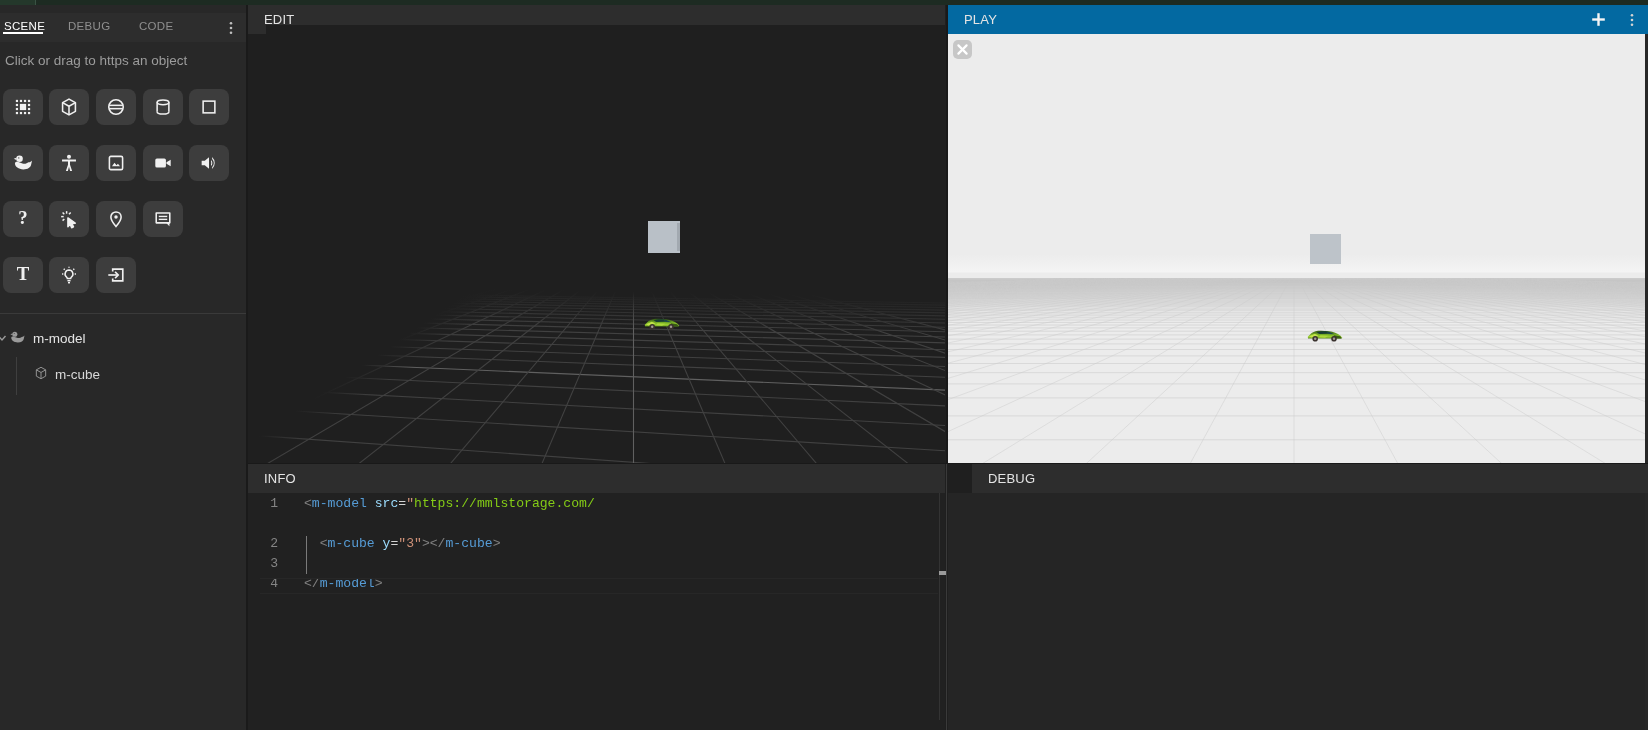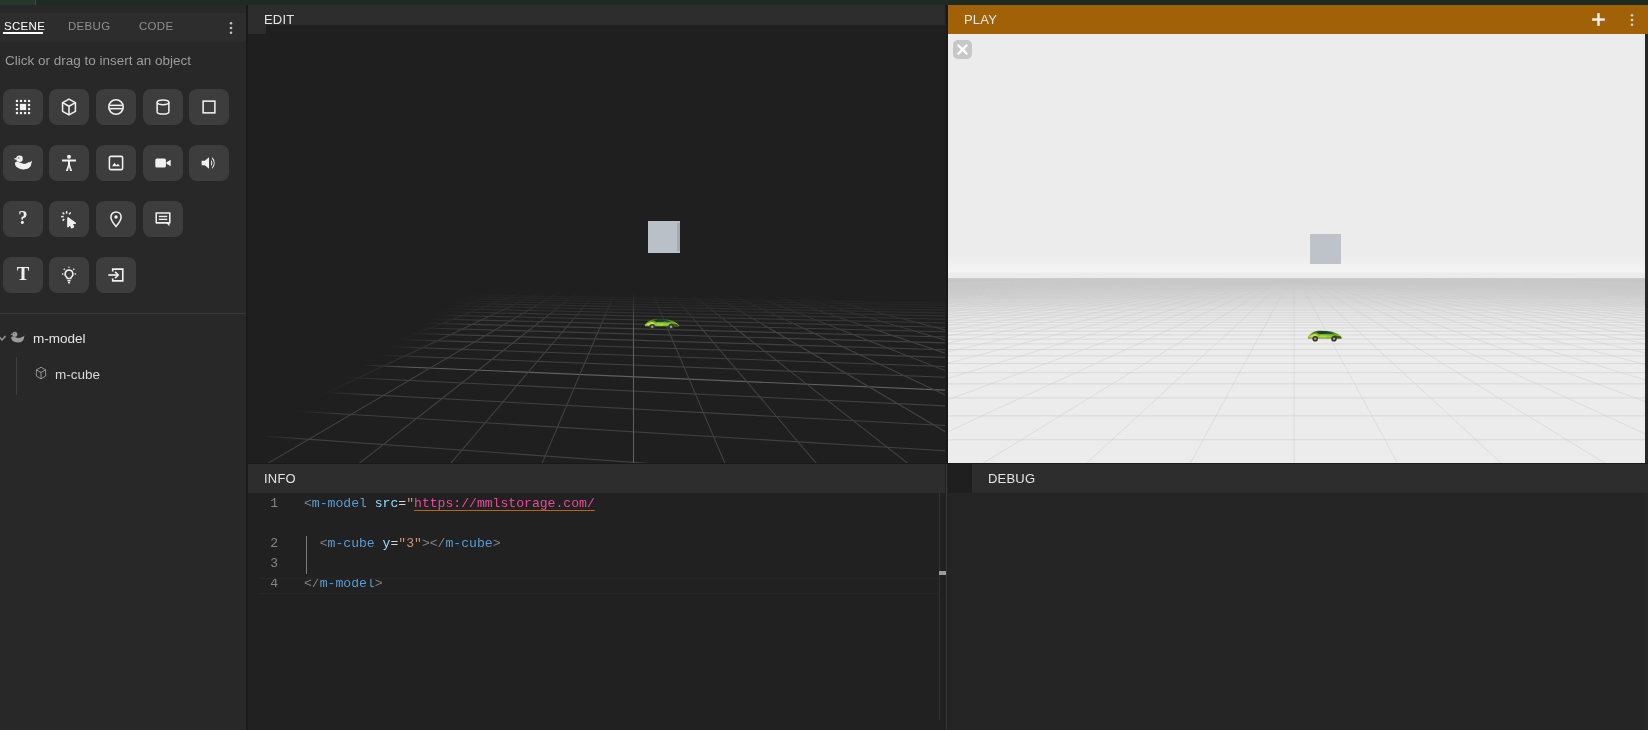--- a/index.html
+++ b/index.html
@@ -8,34 +8,34 @@
 #topbar .ldiv { position:absolute; left:35px; top:0; width:1px; height:5px; background:#3a5244; }
 #sidebar { position:absolute; left:0; top:5px; width:246px; height:725px; background:#282828; }
 #sidebar .hdr { position:absolute; left:0; top:8px; width:266px; height:29px; background:#2d2d2d; }
 .tab { position:absolute; top:6.5px; font-size:11.5px; letter-spacing:0.3px; font-weight:400; }
 #sbud { position:absolute; left:3px; top:26.5px; width:40px; height:2.5px; background:#ffffff; }
 .hint { position:absolute; left:5px; top:48px; font-size:13.5px; color:#9c9c9c; }
 .pbtn { position:absolute; width:40px; height:36px; background:#3d3d3d; border-radius:8px; display:flex; align-items:center; justify-content:center; }
 #edithdr { position:absolute; left:248px; top:5px; width:697px; height:20px; background:#2d2d2d; }
 .phname { position:absolute; left:16px; top:6.5px; font-size:13px; font-weight:400; letter-spacing:0.2px; color:#e4e4e4; }
 #editvp { position:absolute; left:248px; top:34px; width:697px; height:429px; background:#1f1f1f; overflow:hidden; }
-#playhdr { position:absolute; left:948px; top:5px; width:700px; height:29px; background:#a16207; }
+#playhdr { position:absolute; left:948px; top:5px; width:700px; height:29px; background:#0369a1; }
 #playvp { position:absolute; left:948px; top:34px; width:697px; height:429px; background:#ececec; overflow:hidden; }
 #rightcol { position:absolute; left:1645px; top:34px; width:3px; height:696px; background:#272727; }
 #vsplit1 { position:absolute; left:945.5px; top:5px; width:2px; height:458px; background:#191919; }
 #vsplit2 { position:absolute; left:945.8px; top:463px; width:1.7px; height:267px; background:#3a3a3a; }
 #hsplit { position:absolute; left:248px; top:463px; width:1400px; height:1px; background:#191919; }
 #codehdr { position:absolute; left:248px; top:464px; width:697px; height:29px; background:#2d2d2d; }
 #codebody { position:absolute; left:248px; top:493px; width:697px; height:237px; background:#212121; font-family:"Liberation Mono",monospace; font-size:13.1px; line-height:20px; }
 #debughdr { position:absolute; left:972px; top:464px; width:697px; height:29px; background:#2d2d2d; }
 #debugbody { position:absolute; left:948px; top:493px; width:697px; height:237px; background:#252525; }
 .gut { position:absolute; width:30px; text-align:right; color:#858585; }
 .cl { position:absolute; left:56px; white-space:pre; }
 .tb { color:#808080; } .tn { color:#569cd6; } .at { color:#9cdcfe; } .eq { color:#d4d4d4; } .st { color:#ce9178; }
-.lk { color:#ec4899; text-decoration:underline; text-decoration-color:#b5651d; text-underline-offset:3px; }
+.lk { color:#84cc16; text-decoration-color:#b5651d; text-underline-offset:3px; }
 #closebtn { position:absolute; left:5px; top:6px; width:19px; height:19px; background:#c7c7c7; border-radius:5px; }
 .treelabel { position:absolute; font-size:13.5px; }
 </style></head>
 <body>
 <div id="topbar">
     <div class="lseg"></div>
     <div class="ldiv"></div>
   </div>
 
 <div id="sidebar">
@@ -45,21 +45,21 @@
     <span class="tab" style="left:139px;color:#8f8f8f;">CODE</span>
     <svg class="abs" style="left:224px;top:7px" width="14" height="16" viewBox="0 0 14 16">
         <g fill="#c0c0c0">
           <circle cx="7" cy="3.2" r="1.3"></circle>
           <circle cx="7" cy="8" r="1.3"></circle>
           <circle cx="7" cy="12.8" r="1.3"></circle>
         </g>
       </svg>
   </div>
   <div id="sbud"></div>
-  <div class="hint">Click or drag to insert an object</div>
+  <div class="hint">Click or drag to https an object</div>
 <div class="pbtn" style="left:3px;top:84px">
       <svg width="22" height="22" viewBox="0 0 24 24">
         <g fill="#f0f0f0">
           <rect x="4.2" y="4.2" width="2.4" height="2.4"></rect>
           <rect x="8.6" y="4.2" width="2.4" height="2.4"></rect>
           <rect x="13" y="4.2" width="2.4" height="2.4"></rect>
           <rect x="17.4" y="4.2" width="2.4" height="2.4"></rect>
           <rect x="4.2" y="8.6" width="2.4" height="2.4"></rect>
           <rect x="4.2" y="13" width="2.4" height="2.4"></rect>
           <rect x="4.2" y="17.4" width="2.4" height="2.4"></rect>

